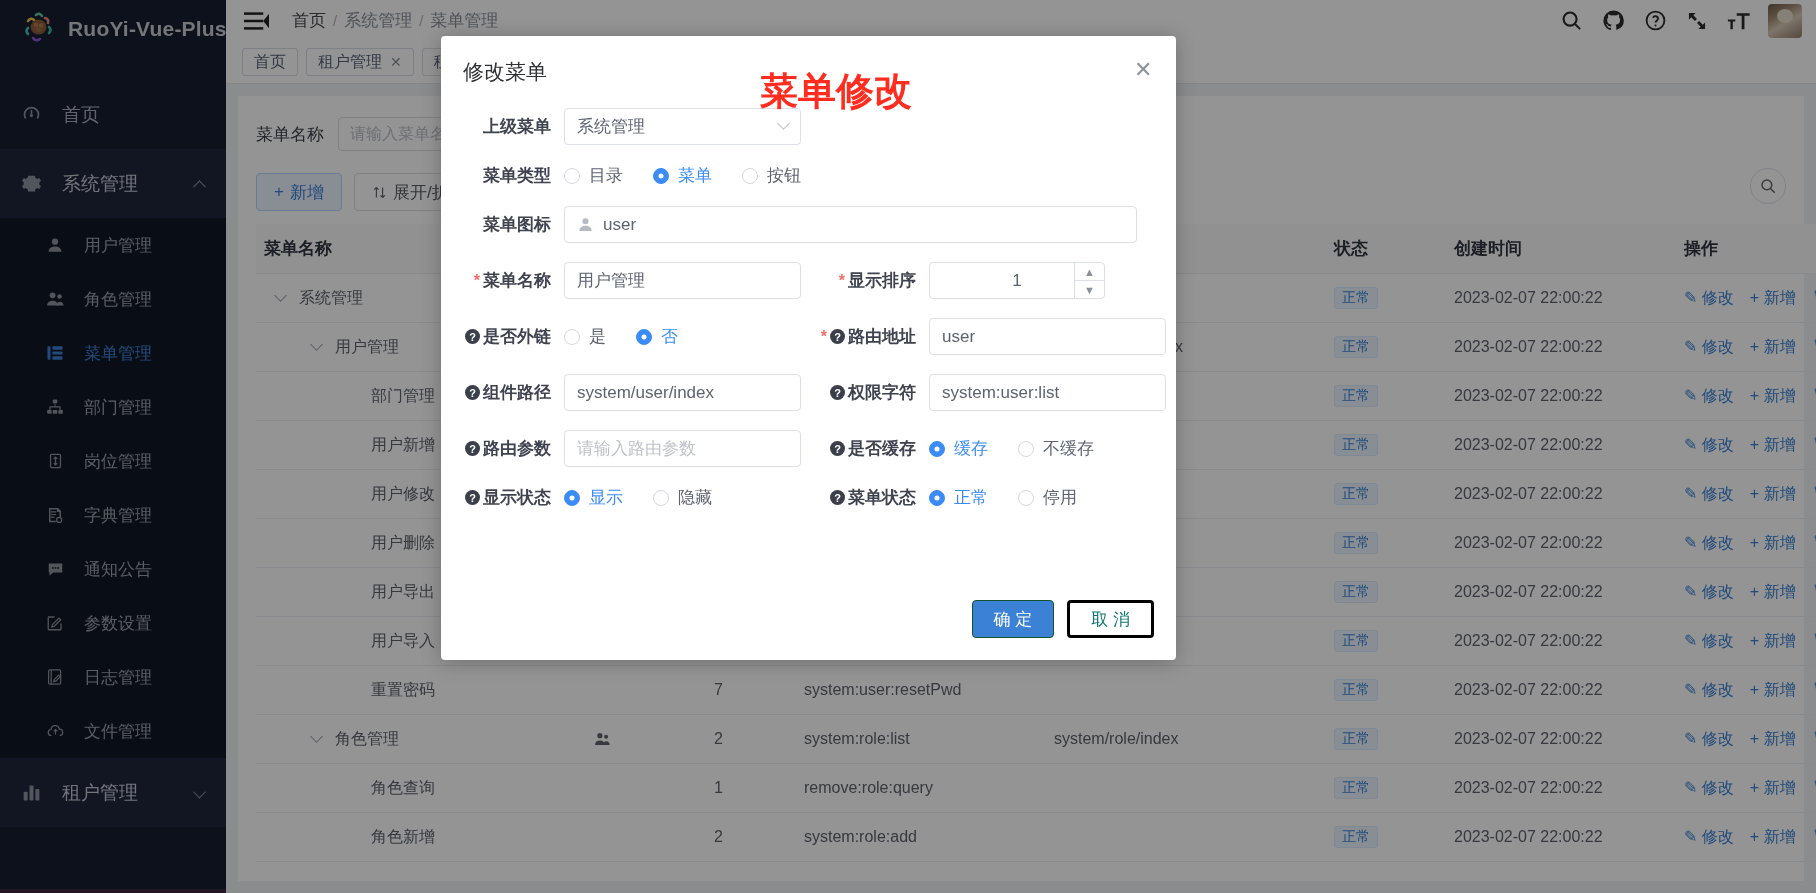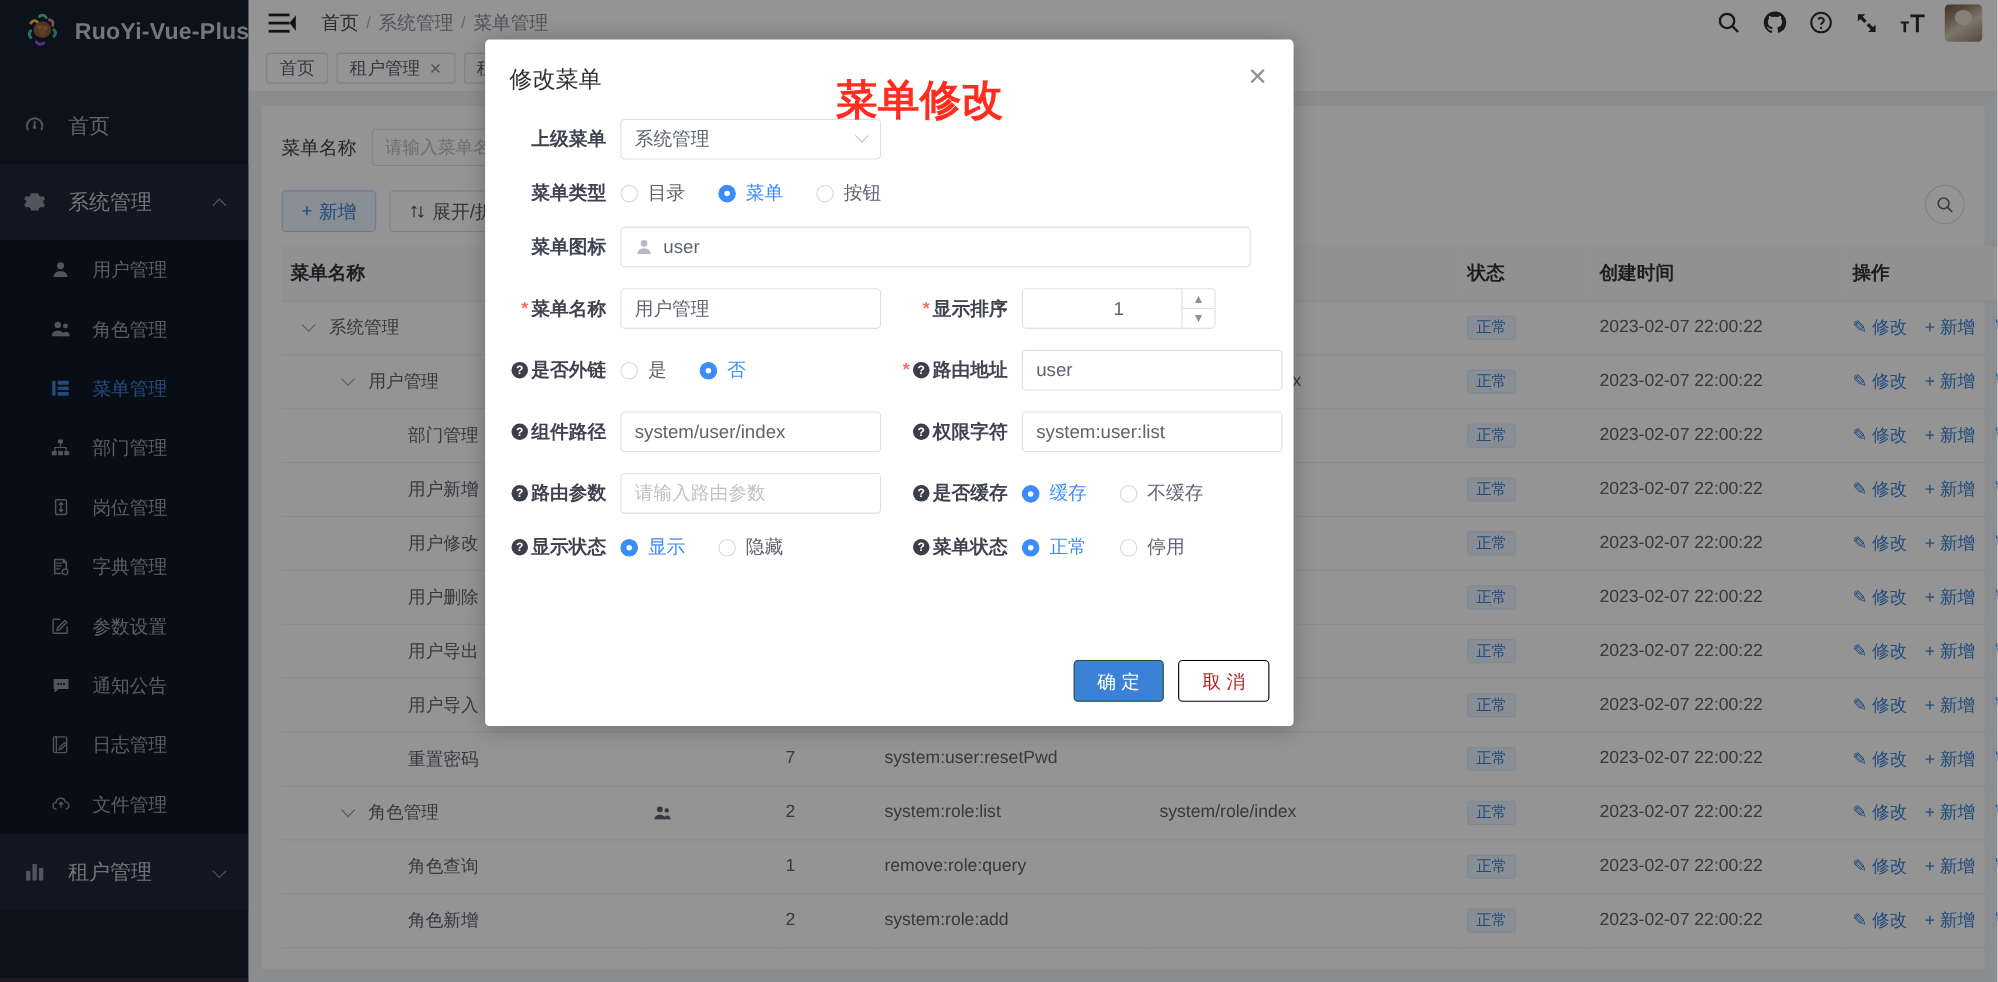--- a/index.html
+++ b/index.html
@@ -229,21 +229,21 @@
     flex: 1; display: flex; align-items: center; justify-content: center; color: #8b9099; font-size: 11px;
   }
   .spinner .arrows div:first-child { border-bottom: 1px solid #dcdfe6; }
   .modal-foot {
     position: absolute; right: 22px; bottom: 22px;
     display: flex; gap: 13px;
   }
   .mbtn { height: 38px; border-radius: 4px; padding: 0 21px; font-size: 17px;
           display: flex; align-items: center; cursor: pointer; }
   .mbtn.ok { background: #3b82d6; color: #fff; border: 1px solid #14532d; }
-  .mbtn.cancel { background: #fff; color: #b91c1c; border: 1px solid #000000; }
+  .mbtn.cancel { background: #fff; color: #0f766e; border: 3px solid #000000; }
 
   svg { display: block; }
 </style>
 </head>
 <body>
 
 <div id="app">
 
   <div class="sidebar">
     <div class="logo-row">
@@ -349,39 +349,39 @@
                 <path d="M4 2.5h12l4 4v9h-2V8h-3.5V4.5H6v15h7v2H4z"></path>
                 <circle cx="17.5" cy="18.5" r="3.4" fill="none" stroke="currentColor" stroke-width="1.6"></circle>
                 <path d="M6.5 7h7v1.6h-7zM6.5 10.5h7v1.6h-7zM6.5 14h5v1.6h-5z"></path>
               </svg>
           </span>
           <span>字典管理</span>
         </div>
 
         <div class="sub-item">
           <span class="si-icon">
-            <svg width="18" height="18" viewBox="0 0 24 24" fill="none" stroke="currentColor" stroke-width="1.7">
-                <path d="M20 12.5V20a1 1 0 01-1 1H4a1 1 0 01-1-1V5a1 1 0 011-1h7.5"></path>
-                <path d="M8.5 14.2l8.8-8.8 2.3 2.3-8.8 8.8-3 .7z"></path>
-              </svg>
-          </span>
-          <span>参数设置</span>
-        </div>
-
-        <div class="sub-item">
-          <span class="si-icon">
             <svg width="19" height="18" viewBox="0 0 24 24" fill="currentColor">
                 <path d="M3 4.5h18v12H9l-5 4.5v-4.5H3z"></path>
                 <circle cx="8.5" cy="10.5" r="1.3" fill="#171e30"></circle>
                 <circle cx="12" cy="10.5" r="1.3" fill="#171e30"></circle>
                 <circle cx="15.5" cy="10.5" r="1.3" fill="#171e30"></circle>
               </svg>
           </span>
           <span>通知公告</span>
 
+        </div>
+
+        <div class="sub-item">
+          <span class="si-icon">
+            <svg width="18" height="18" viewBox="0 0 24 24" fill="none" stroke="currentColor" stroke-width="1.7">
+                <path d="M20 12.5V20a1 1 0 01-1 1H4a1 1 0 01-1-1V5a1 1 0 011-1h7.5"></path>
+                <path d="M8.5 14.2l8.8-8.8 2.3 2.3-8.8 8.8-3 .7z"></path>
+              </svg>
+          </span>
+          <span>参数设置</span>
         </div>
 
         <div class="sub-item">
           <span class="si-icon">
             <svg width="18" height="18" viewBox="0 0 24 24" fill="none" stroke="currentColor" stroke-width="1.6">
                 <rect x="3.5" y="2.5" width="16" height="19" rx="1.5"></rect>
                 <path d="M7 2.5v19"></path>
                 <path d="M11 15.5l6-6 2 2-6 6-2.6.6z"></path>
               </svg>
           </span>

